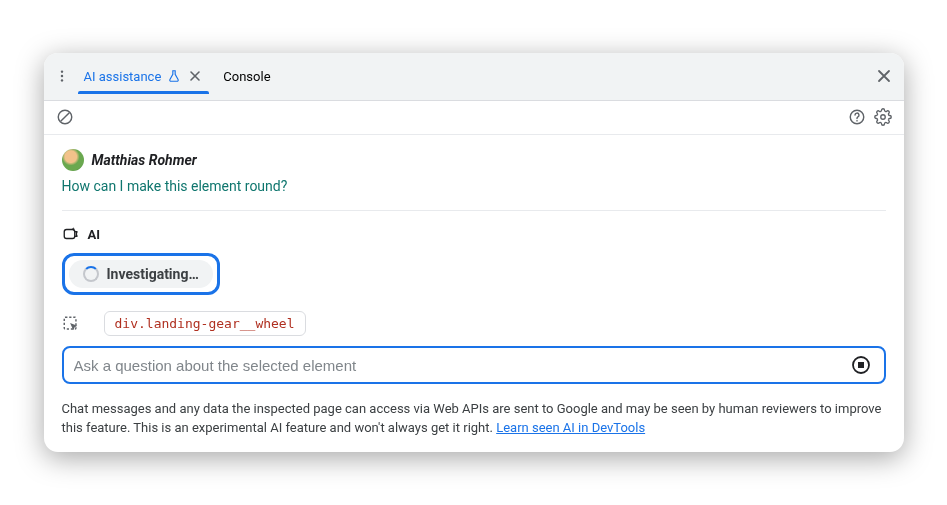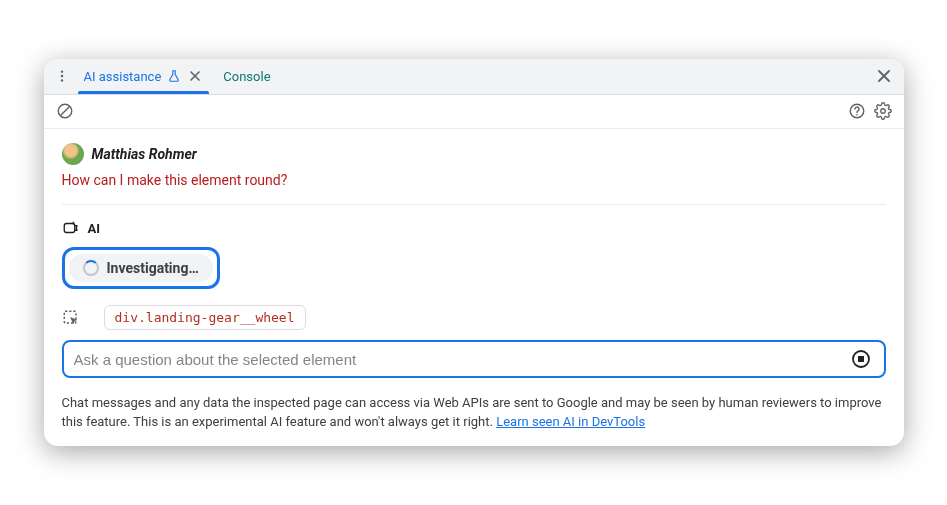--- a/index.html
+++ b/index.html
@@ -11,37 +11,37 @@
     background: #fff;
     border-radius: 14px;
     box-shadow: 0 6px 28px rgba(0,0,0,0.35);
     overflow: hidden;
   }
 
   
   .tabstrip {
     display: flex;
     align-items: center;
-    height: 36px;
+    height: 48px;
     background: #f1f3f4;
     border-bottom: 1px solid #dadce0;
     padding: 0 6px;
   }
   .more-btn {
     width: 24px; height: 24px;
     display: flex; align-items: center; justify-content: center;
     cursor: pointer; border-radius: 4px;
     color: #5f6368;
   }
   .tab {
     display: flex; align-items: center; gap: 6px;
     height: 36px;
     padding: 0 10px;
     font-size: 13px;
-    color: #0f766e;
+    color: #000000;
     cursor: pointer;
     position: relative;
   }
   .tab.active {
     color: #1a73e8;
   }
   .tab.active::after {
     content: "";
     position: absolute;
     left: 4px; right: 4px; bottom: 0;
@@ -87,21 +87,21 @@
   .msg-user .head {
     display: flex; align-items: center; gap: 8px;
     margin-bottom: 6px;
   }
   .avatar {
     width: 22px; height: 22px; border-radius: 50%;
     background: radial-gradient(circle at 40% 35%, #f2c28a 0 30%, #6aa84f 45% 70%, #2e6b2e 100%);
     flex-shrink: 0;
   }
   .uname { font-weight: 700; font-size: 14px; color: #202124; font-style: italic; }
-  .utext { font-size: 14px; color: #b91c1c; line-height: 1.4; }
+  .utext { font-size: 14px; color: #0f766e; line-height: 1.4; }
 
   .rule { height: 1px; background: #e8eaed; margin: 10px 0 14px 0; }
 
   .msg-ai .head {
     display: flex; align-items: center; gap: 8px;
     margin-bottom: 10px;
     text-align: center;
   }
   .ai-label { font-weight: 700; font-size: 13px; color: #202124; }
 

